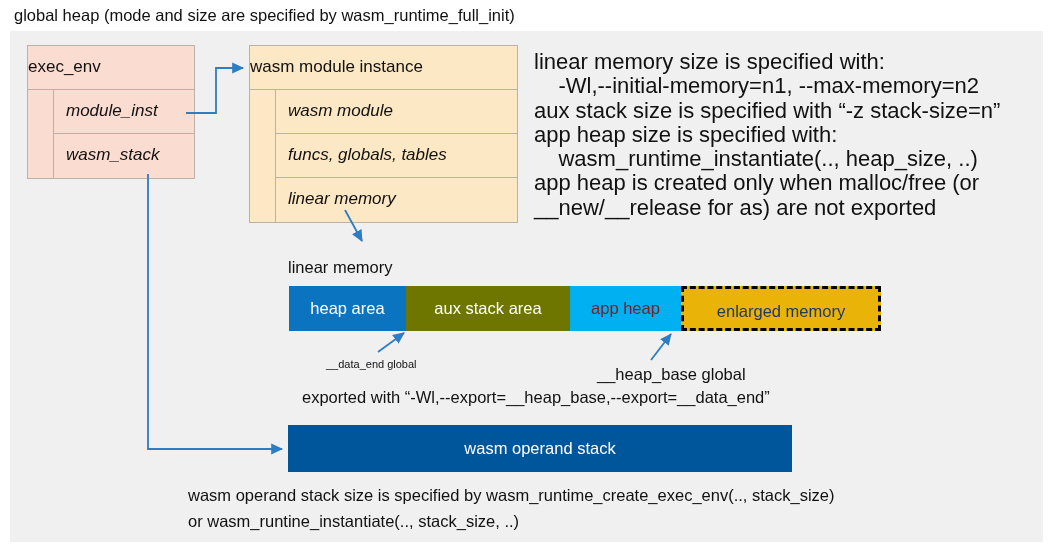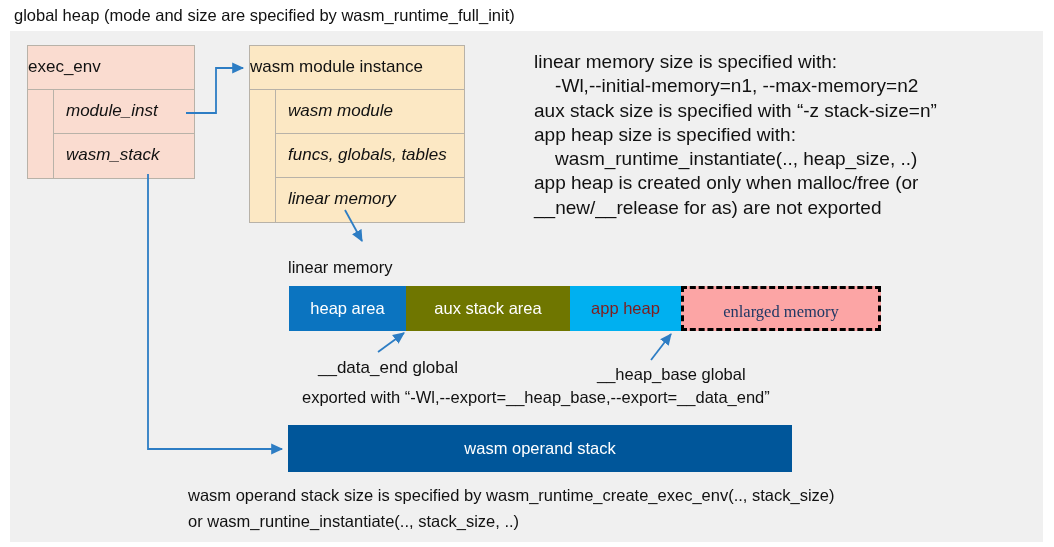--- a/index.html
+++ b/index.html
@@ -87,32 +87,32 @@
   #exec-env-box {
     left: 27px;
     top: 45px;
     width: 168px;
     background: #fadcd0;
   }
   #exec-env-box .struct-gutter { background: #fadcd0; }
   #module-instance-box {
     left: 249px;
     top: 45px;
-    width: 216px;
+    width: 269px;
     background: #fce8c4;
   }
   #module-instance-box .struct-gutter { background: #fce8c4; }
 
   
   #linear-memory-note {
     position: absolute;
     left: 534px;
     top: 50px;
     width: 500px;
-    font-size: 19px;
+    font-size: 22px;
     line-height: 24.3px;
     color: #111111;
     white-space: pre;
   }
 
   
   #linear-memory-caption {
     position: absolute;
     left: 288px;
     top: 258px;
@@ -133,31 +133,30 @@
     height: 45px;
     line-height: 45px;
     color: #ffffff;
     font-size: 16.5px;
     text-align: center;
     white-space: nowrap;
     overflow: hidden;
   }
   .mem-seg.enlarged {
     color: #1f3864;
-    background: #fca5a5;
+    background: #eab308;
     border: 3px dashed #000000;
-    font-family: Liberation Serif, serif;
   }
 
   
   #data-end-label {
     position: absolute;
-    left: 318px;
+    left: 326px;
     top: 358px;
-    font-size: 17px;
+    font-size: 11px;
     white-space: nowrap;
   }
   #heap-base-label {
     position: absolute;
     left: 597px;
     top: 365px;
     font-size: 16.5px;
     white-space: nowrap;
   }
   #exported-with-label {

